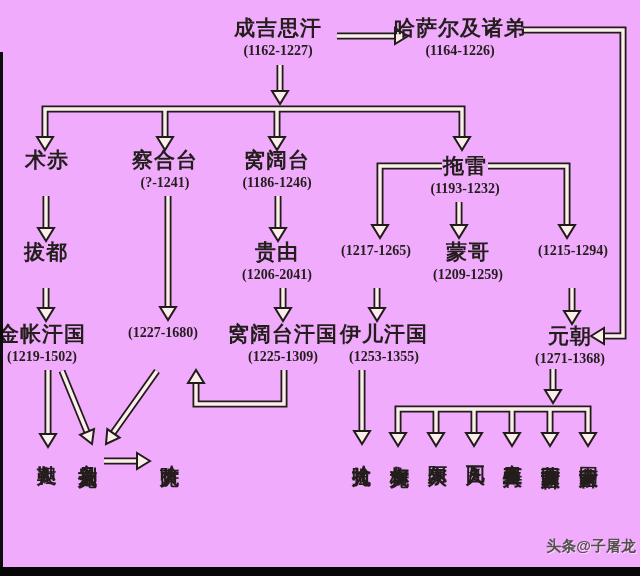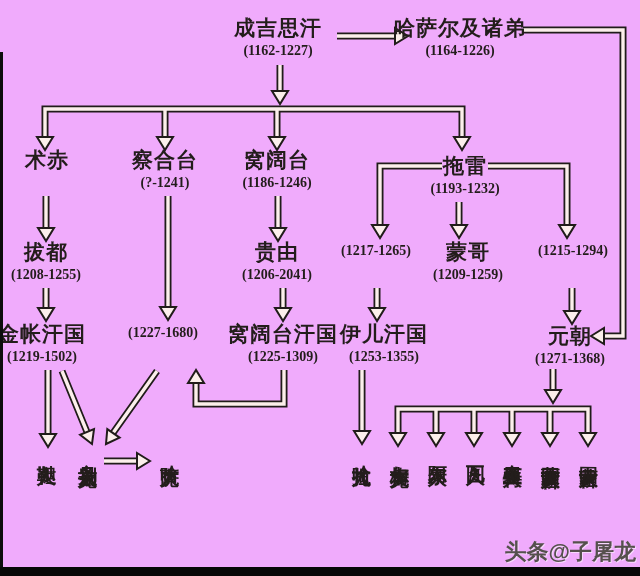--- a/index.html
+++ b/index.html
@@ -18,21 +18,21 @@
   .node .dates{font-size:14px;line-height:22px;letter-spacing:0;}
   .vlabel{
     position:absolute;transform:translateX(-50%);
     writing-mode:vertical-rl;text-orientation:upright;
     font-size:19px;font-weight:700;letter-spacing:1px;line-height:1;
     white-space:nowrap;
   }
   .watermark{
     position:absolute;right:4px;top:537px;
     font-family:"Liberation Sans","DejaVu Sans",sans-serif;
-    font-size:22px;font-weight:700;color:#55504d;
+    font-size:15px;font-weight:700;color:#55504d;
     text-shadow:1px 1px 0 rgba(255,255,255,.55);
     white-space:nowrap;
   }
   .bottom-bar{position:absolute;left:0;bottom:0;width:640px;height:9px;background:#070707;}
   .left-strip{position:absolute;left:0;top:52px;width:3px;height:516px;background:#0d0d0d;}
 </style>
 </head>
 <body>
 
 <div id="stage">
@@ -94,21 +94,20 @@
   <div class="node" style="left:277px;top:148px">
     <div class="name">窝阔台</div>
     <div class="dates">(1186-1246)</div>
   </div>
   <div class="node" style="left:465px;top:154px">
     <div class="name">拖雷</div>
     <div class="dates">(1193-1232)</div>
   </div>
   <div class="node" style="left:46px;top:240px">
     <div class="name">拔都</div>
-    <div class="dates">(1208-1255)</div>
   </div>
   <div class="node" style="left:277px;top:240px">
     <div class="name">贵由</div>
     <div class="dates">(1206-2041)</div>
   </div>
   <div class="node" style="left:376px;top:240px">
     <div class="dates">(1217-1265)</div>
   </div>
   <div class="node" style="left:468px;top:240px">
     <div class="name">蒙哥</div>

